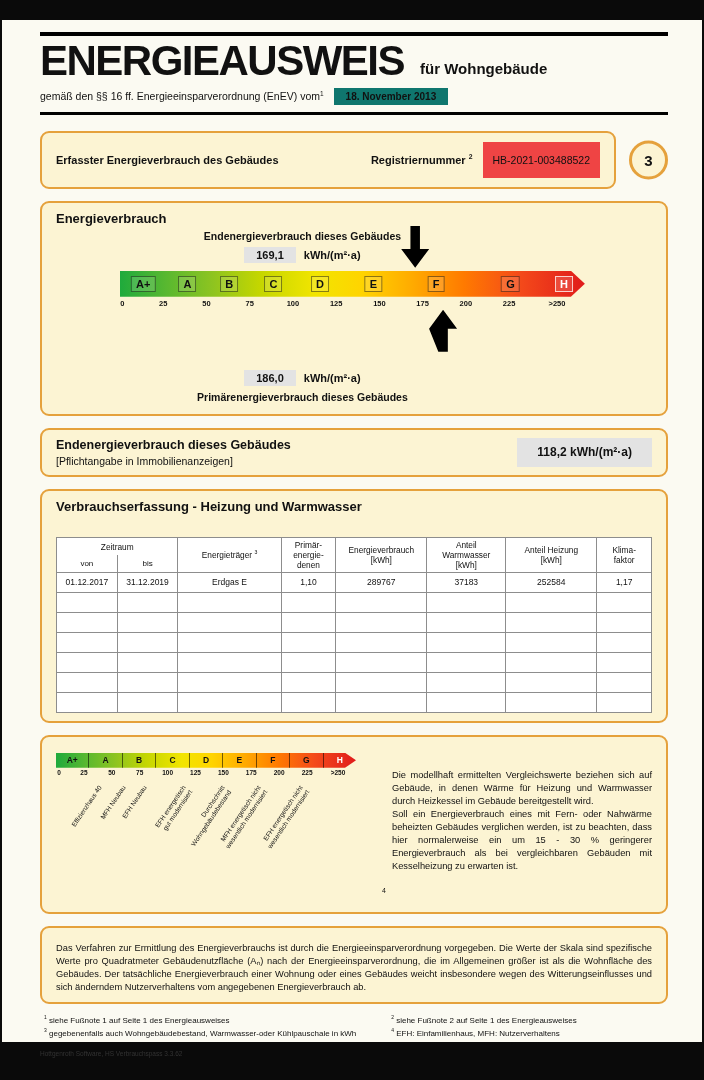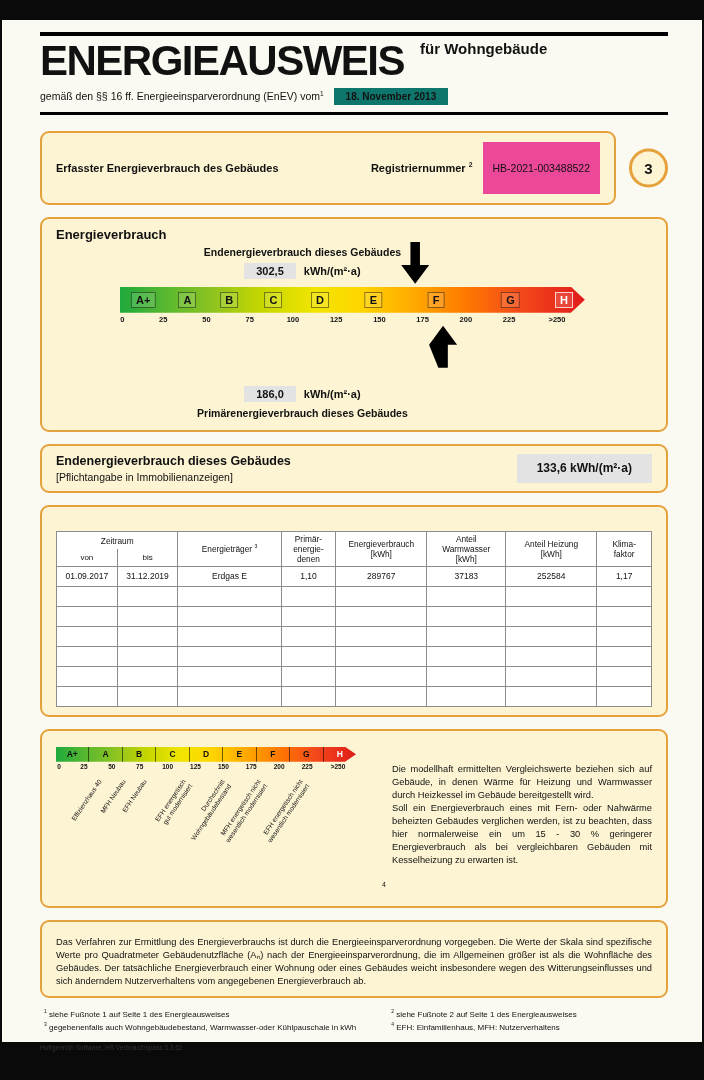--- a/index.html
+++ b/index.html
@@ -4,37 +4,37 @@
 <style>
   html,body{margin:0;padding:0}
   body{width:704px;height:1080px;background:#0a0a0a;font-family:"Liberation Sans",sans-serif;overflow:hidden;color:#111}
   .top-bar{height:20px;background:#0a0a0a}
   .bottom-bar{height:38px;background:#0a0a0a}
   .page{background:#fbfaf2;height:1022px;margin:0 2px;padding:8px 34px 0 38px;box-sizing:border-box;position:relative}
 
   
   .rule-thick{height:4px;background:#000;margin:4px 0 4px}
   .rule-mid{height:3px;background:#000;margin:5px 0 0}
-  .title-row{display:flex;align-items:flex-start;gap:16px}
+  .title-row{display:flex;align-items:flex-end;gap:16px}
   .big-title{font-size:42px;font-weight:bold;letter-spacing:-1.5px;line-height:1.02}
   .subtitle{font-size:15px;font-weight:bold;padding-bottom:6px}
   .reg-row{display:flex;align-items:center;gap:10px;font-size:10.5px;margin:5px 0 7px}
   .date-box{background:#0f766e;padding:3px 12px;font-weight:bold;font-size:10px}
   sup{font-size:62%;vertical-align:super;line-height:0}
 
   
   .section{border:2.5px solid #e5a13c;border-radius:9px;background:#fcf4d3;padding:8px 14px;margin-top:12px;box-sizing:border-box}
   .section-title{font-weight:bold;font-size:13px}
 
   
   .register-wrap{position:relative;margin-top:16px}
   .register{display:flex;align-items:center;gap:10px;width:calc(100% - 52px);margin-top:16px;padding:9px 14px}
   .register .lbl{font-weight:bold;font-size:11px;flex:1}
   .register .rn{font-weight:bold;font-size:11px;white-space:nowrap}
-  .val-gray{background:#ec4899;padding:20px 10px;font-size:10.5px;white-space:nowrap}
+  .val-gray{background:#ef4444;padding:12px 10px;font-size:10.5px;white-space:nowrap}
   .badge{position:absolute;right:0;top:50%;transform:translateY(-50%);width:33px;height:33px;border:3px solid #e5a13c;border-radius:50%;background:#fcf4d3;display:flex;align-items:center;justify-content:center;font-weight:bold;font-size:15px}
 
   
   .scale-wrap{width:78%;margin:4px 0 2px 64px;position:relative}
   .center-rows{text-align:center;padding-right:100px}
   .lbl-row{font-size:10.5px;font-weight:bold;margin:3px 0}
   .val-row{display:inline-flex;align-items:center;gap:8px;font-size:11px;font-weight:bold;margin:2px 0}
   .gray-chip{background:#e3e3e3;padding:2px 12px;font-weight:bold}
   .band-zone{position:relative;margin:6px 0 58px}
   .band{height:26px;position:relative;clip-path:polygon(0 0,calc(100% - 14px) 0,100% 50%,calc(100% - 14px) 100%,0 100%);
@@ -48,21 +48,21 @@
   .marker-up{top:39px;clip-path:polygon(50% 0,100% 45%,67% 45%,67% 100%,33% 100%,0 45%)}
 
   
   .ee{display:flex;align-items:stretch;gap:12px}
   .ee-left{flex:1}
   .ee-title{font-weight:bold;font-size:12.5px}
   .ee-sub{font-size:10.5px;margin-top:3px}
   .ee-value{display:flex;align-items:center;background:#e3e3e3;padding:0 20px;font-weight:bold;font-size:12px;white-space:nowrap}
 
   
-  table{width:100%;border-collapse:collapse;background:#fff;margin-top:16px}
+  table{width:100%;border-collapse:collapse;background:#fff;margin-top:23px}
   th,td{border:1px solid #8d8d8d;font-size:8.3px;text-align:center;padding:2px 3px}
   th{font-weight:normal;white-space:pre-line;vertical-align:middle}
   .th-period{border-bottom:none;vertical-align:top;padding-top:4px}
   .th-sub{border-top:none;font-size:8px;height:13px}
   td{height:15px;font-size:8.5px}
 
   
   .cmp-body{display:flex;gap:14px;margin-top:8px}
   .cmp-left{width:322px;position:relative}
   .sband{display:flex;height:15px;width:300px;clip-path:polygon(0 0,calc(100% - 11px) 0,100% 50%,calc(100% - 11px) 100%,0 100%);
@@ -108,21 +108,21 @@
     </div>
     <div class="badge">3</div>
   </div>
 
   <div class="section">
     <div class="section-title">Energieverbrauch</div>
     <div class="scale-wrap">
       <div class="center-rows">
         <div class="lbl-row">Endenergieverbrauch dieses Gebäudes</div>
         <div class="val-row">
-          <span class="gray-chip">302,5</span>
+          <span class="gray-chip">169,1</span>
           <span>kWh/(m²·a)</span>
         </div>
       </div>
       <div class="band-zone">
         <div class="marker marker-down" style="left:63.5%"></div>
         <div class="band">
           <span class="cls" style="left:5%">A+</span>
           <span class="cls" style="left:14.5%">A</span>
           <span class="cls" style="left:23.5%">B</span>
           <span class="cls" style="left:33%">C</span>
@@ -156,25 +156,26 @@
       </div>
     </div>
   </div>
 
   <div class="section">
     <div class="ee">
       <div class="ee-left">
         <div class="ee-title">Endenergieverbrauch dieses Gebäudes</div>
         <div class="ee-sub">[Pflichtangabe in Immobilienanzeigen]</div>
       </div>
-      <div class="ee-value">133,6 kWh/(m²·a)</div>
+      <div class="ee-value">118,2 kWh/(m²·a)</div>
     </div>
   </div>
 
   <div class="section">
+    <div class="section-title">Verbrauchserfassung - Heizung und Warmwasser</div>
     <table>
       <colgroup>
         <col style="width:10%">
           <col style="width:10%">
           <col style="width:17%">
           <col style="width:9%">
         <col style="width:15%">
           <col style="width:13%">
           <col style="width:15%">
           <col style="width:9%">
@@ -194,21 +195,21 @@
         <th rowspan="2" class="pre">Anteil Heizung
 [kWh]</th>
         <th rowspan="2" class="pre">Klima-
 faktor</th>
       </tr>
       <tr>
         <th class="th-sub">von</th>
         <th class="th-sub">bis</th>
       </tr>
       <tr>
-        <td>01.09.2017</td>
+        <td>01.12.2017</td>
         <td>31.12.2019</td>
         <td>Erdgas E</td>
         <td>1,10</td>
         <td>289767</td>
         <td>37183</td>
         <td>252584</td>
         <td>1,17</td>
       </tr>
       <tr>
             <td></td>

